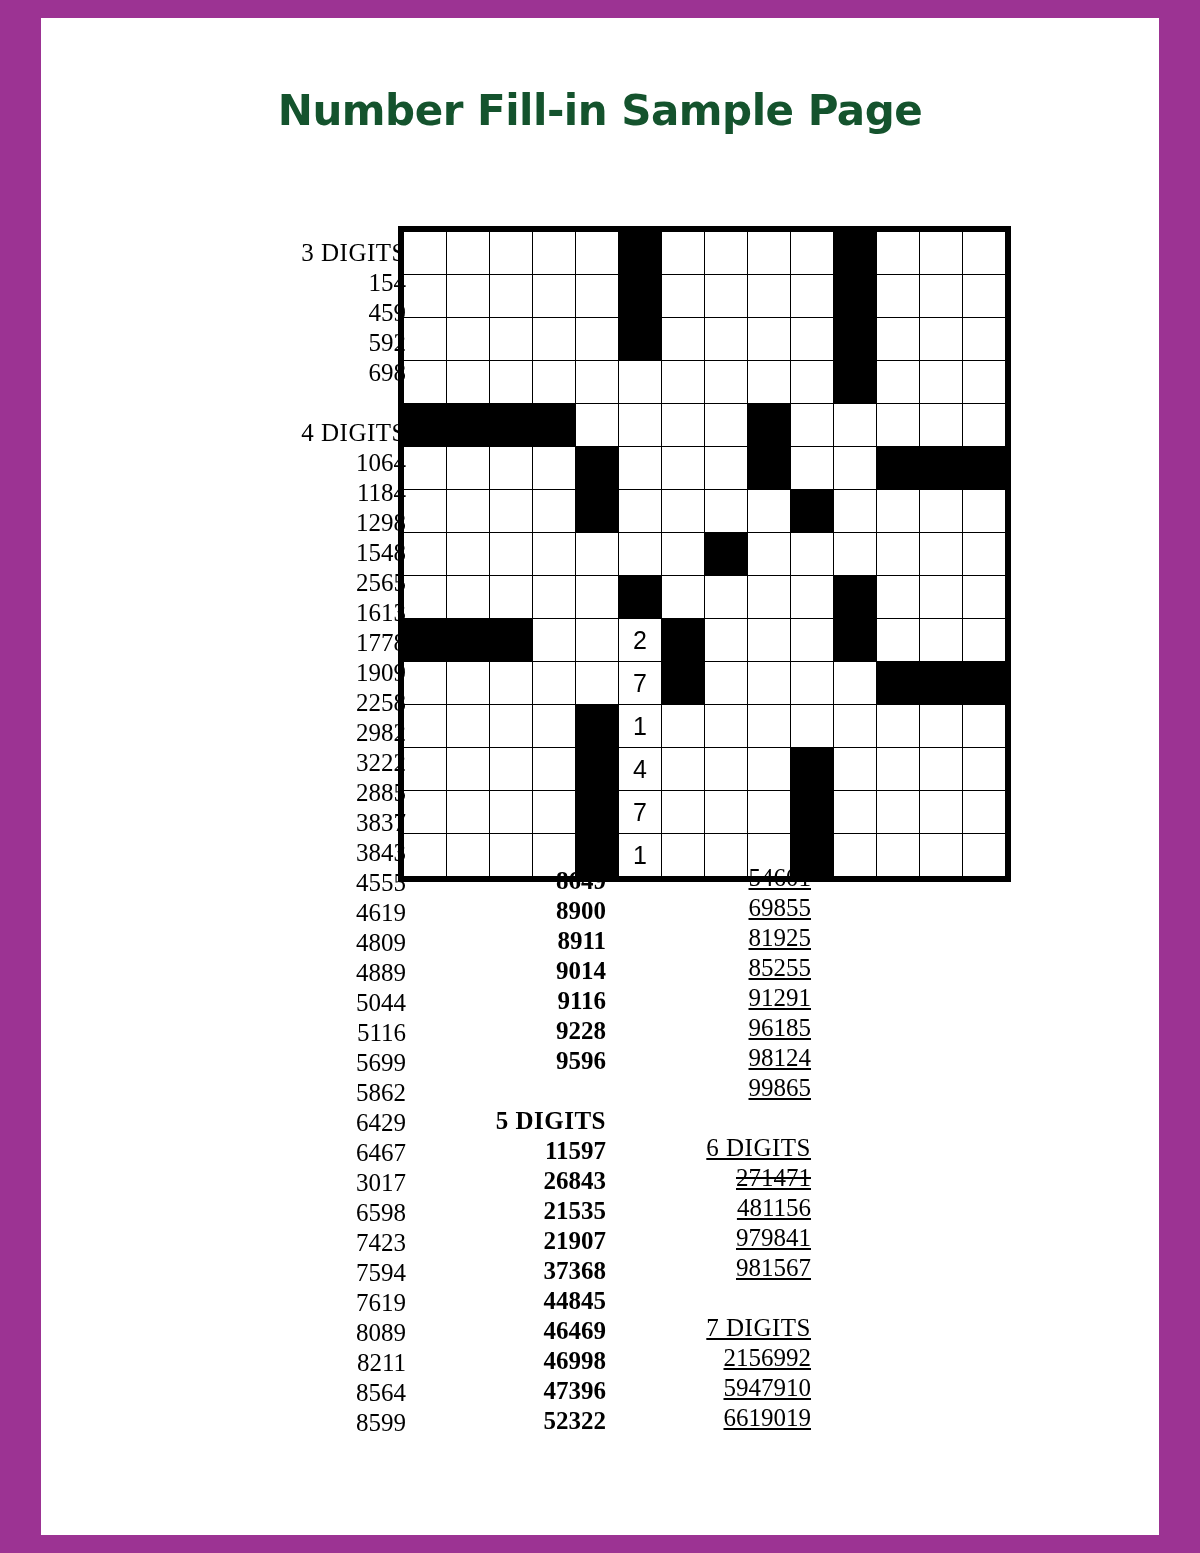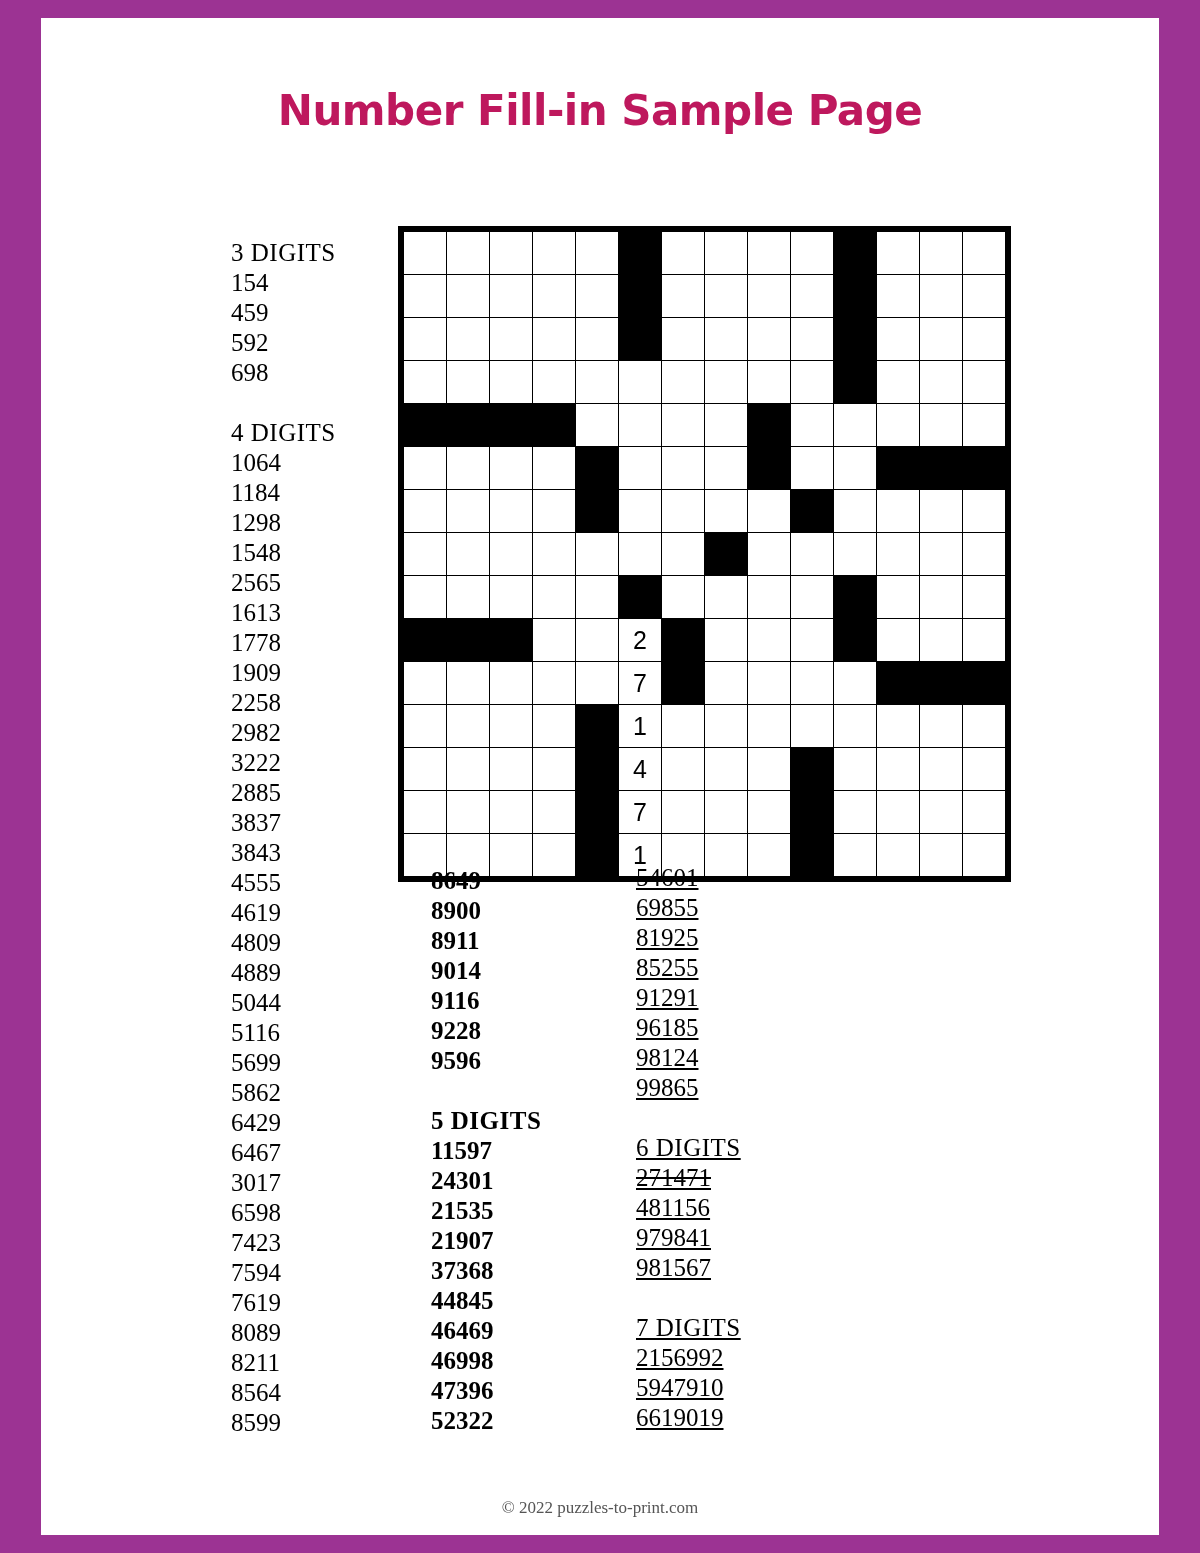--- a/index.html
+++ b/index.html
@@ -24,21 +24,21 @@
   .title {
     position: absolute;
     left: 0;
     top: 68px;
     width: 1118px;
     text-align: center;
     font-family: "DejaVu Sans", sans-serif;
     font-weight: bold;
     font-size: 42px;
     letter-spacing: -0.5px;
-    color: #be185d;
+    color: #14532d;
   }
   
   .grid-wrap {
     position: absolute;
     left: 357px;
     top: 208px;
     border: 5px solid #000000;
     background: #000000;
   }
   table.grid {
@@ -56,21 +56,21 @@
     font-size: 25px;
     color: #000000;
     background: #ffffff;
   }
   table.grid td.blk {
     background: #000000;
   }
   
   .col {
     position: absolute;
-    text-align: left;
+    text-align: right;
     font-size: 25px;
     color: #000000;
     line-height: 30px;
   }
   .col .hdr {
     font-size: 25px;
     letter-spacing: 0.5px;
   }
   .col .gap {
     height: 30px;
@@ -392,21 +392,21 @@
       <div>8649</div>
       <div>8900</div>
       <div>8911</div>
       <div>9014</div>
       <div>9116</div>
       <div>9228</div>
       <div>9596</div>
       <div class="gap"></div>
       <div class="hdr">5 DIGITS</div>
       <div>11597</div>
-      <div>24301</div>
+      <div>26843</div>
       <div>21535</div>
       <div>21907</div>
       <div>37368</div>
       <div>44845</div>
       <div>46469</div>
       <div>46998</div>
       <div>47396</div>
       <div>52322</div>
     </div>
   <div class="col" id="col3">
@@ -424,14 +424,13 @@
       <div>481156</div>
       <div>979841</div>
       <div>981567</div>
       <div class="gap"></div>
       <div class="hdr">7 DIGITS</div>
       <div>2156992</div>
       <div>5947910</div>
       <div>6619019</div>
     </div>
 
-  <div class="footer">© 2022 puzzles-to-print.com</div>
 </div>
 
 </body></html>

